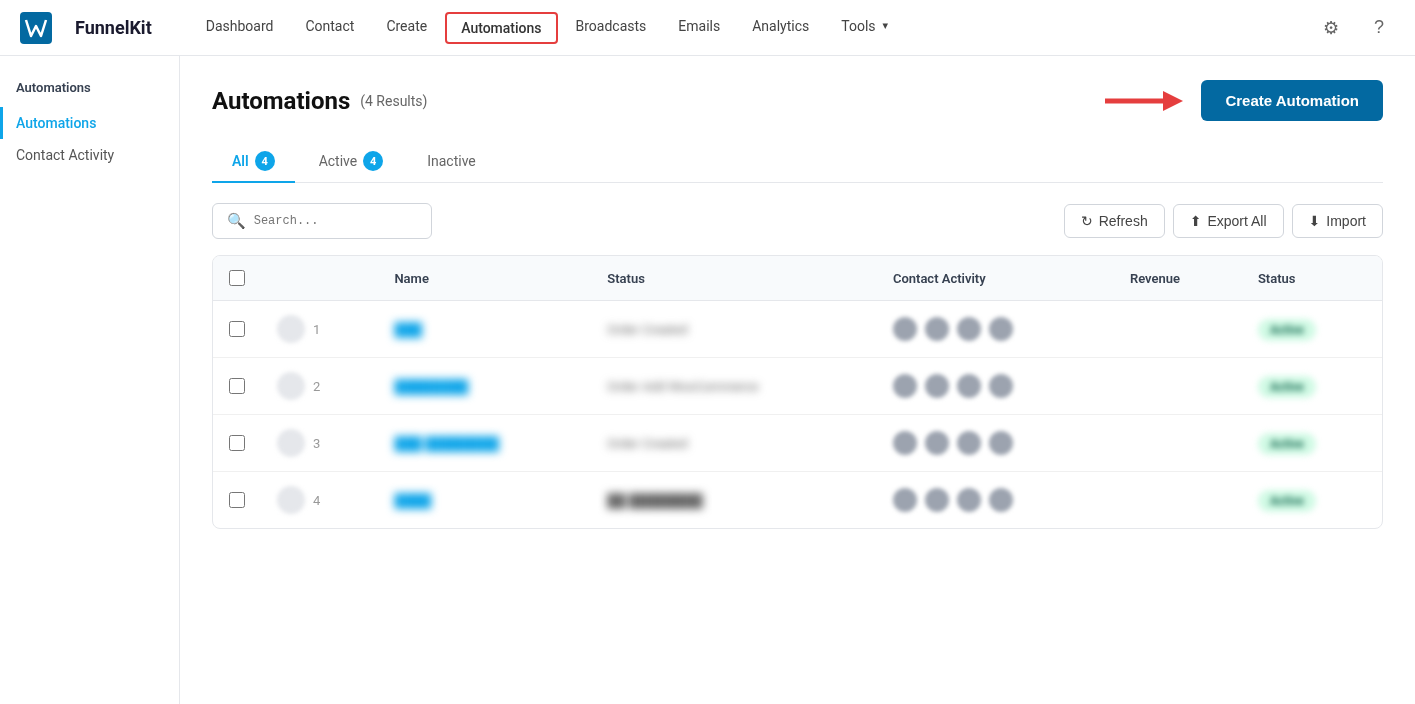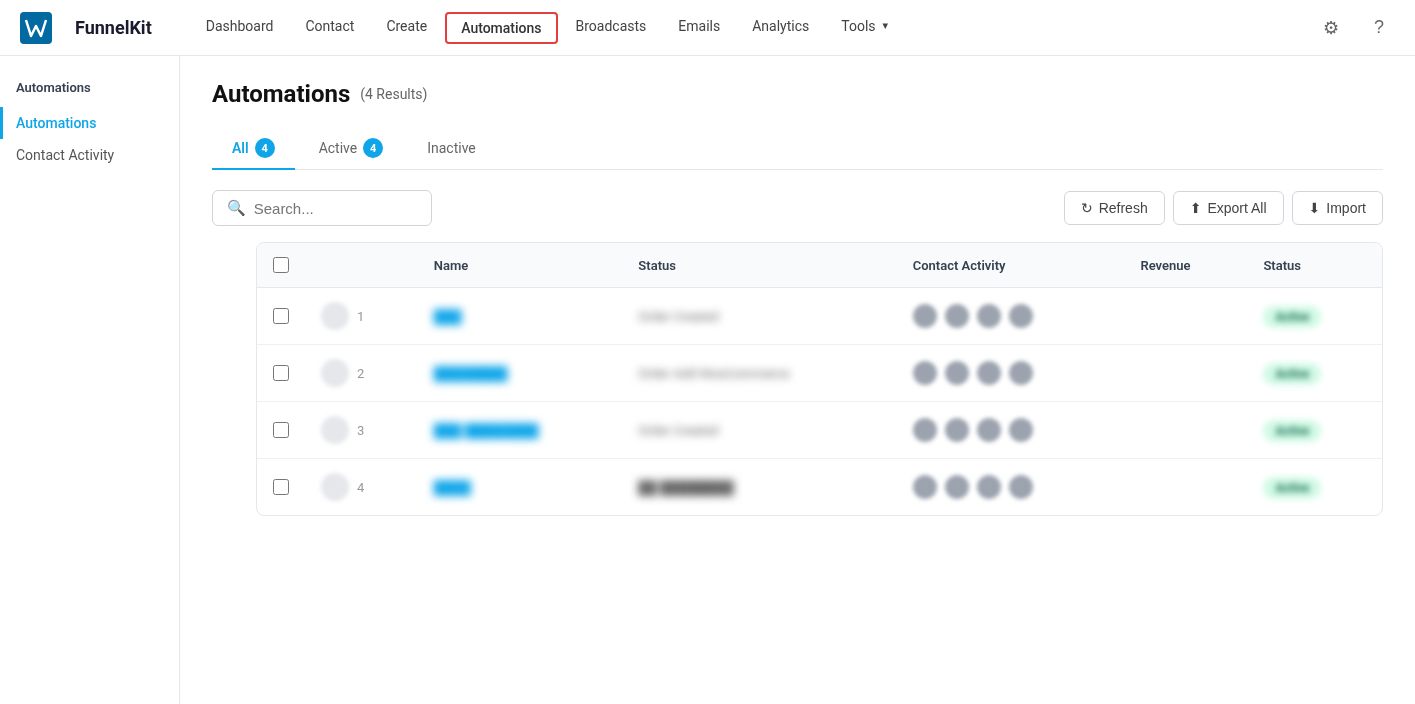--- a/index.html
+++ b/index.html
@@ -74,30 +74,30 @@
       font-size: 11px; font-weight: 700;
     }
 
     
     .toolbar { display: flex; align-items: center; justify-content: space-between; margin-bottom: 16px; }
     .search-box {
       display: flex; align-items: center; gap: 8px;
       border: 1px solid #d1d5db; border-radius: 6px; padding: 8px 14px;
       width: 220px; background: #fff;
     }
-    .search-input { border: none; outline: none; font-size: 15px; color: #c2410c; width: 100%; background: transparent; }
+    .search-input { border: none; outline: none; font-size: 12px; color: #c2410c; width: 100%; background: transparent; font-family: Liberation Mono, monospace; }
     .toolbar-actions { display: flex; align-items: center; gap: 8px; }
     .action-btn {
       display: flex; align-items: center; gap: 6px;
       padding: 8px 16px; border: 1px solid #d1d5db; border-radius: 6px;
       background: #fff; cursor: pointer; font-size: 14px; color: #444;
     }
 
     
-    .table-wrapper { border: 1px solid #e5e7eb; border-radius: 8px; overflow: hidden; margin-left: 44px; }
+    .table-wrapper { border: 1px solid #e5e7eb; border-radius: 8px; overflow: hidden; }
     table { width: 100%; border-collapse: collapse; }
     thead tr { background: #f8fafc; }
     thead th {
       padding: 14px 16px; text-align: left; font-size: 13px;
       font-weight: 600; color: #374151; border-bottom: 1px solid #e5e7eb;
     }
     thead th:first-child { width: 40px; }
     tbody tr { border-bottom: 1px solid #f0f0f0; }
     tbody tr:last-child { border-bottom: none; }
     tbody td { padding: 14px 16px; font-size: 13px; color: #555; }
@@ -168,20 +168,30 @@
       <span>Contact Activity</span>
     </div>
   </aside>
 
   <main class="main">
 
     <div class="page-header">
       <div class="page-title-group">
         <h1 class="page-title">Automations</h1>
         <span class="results-badge">(4 Results)</span>
+      </div>
+      <div class="create-btn-area">
+
+        <div class="arrow-indicator">
+          <svg width="80" height="36" viewBox="0 0 80 36">
+            <line x1="0" y1="18" x2="60" y2="18" stroke="#e53e3e" stroke-width="5"></line>
+            <polygon points="58,8 78,18 58,28" fill="#e53e3e"></polygon>
+          </svg>
+        </div>
+        <button class="create-btn">Create Automation</button>
       </div>
     </div>
 
     <div class="tabs">
       <div class="tab active">
         <span>All</span>
         <span class="tab-badge">4</span>
       </div>
       <div class="tab">
         <span>Active</span>

